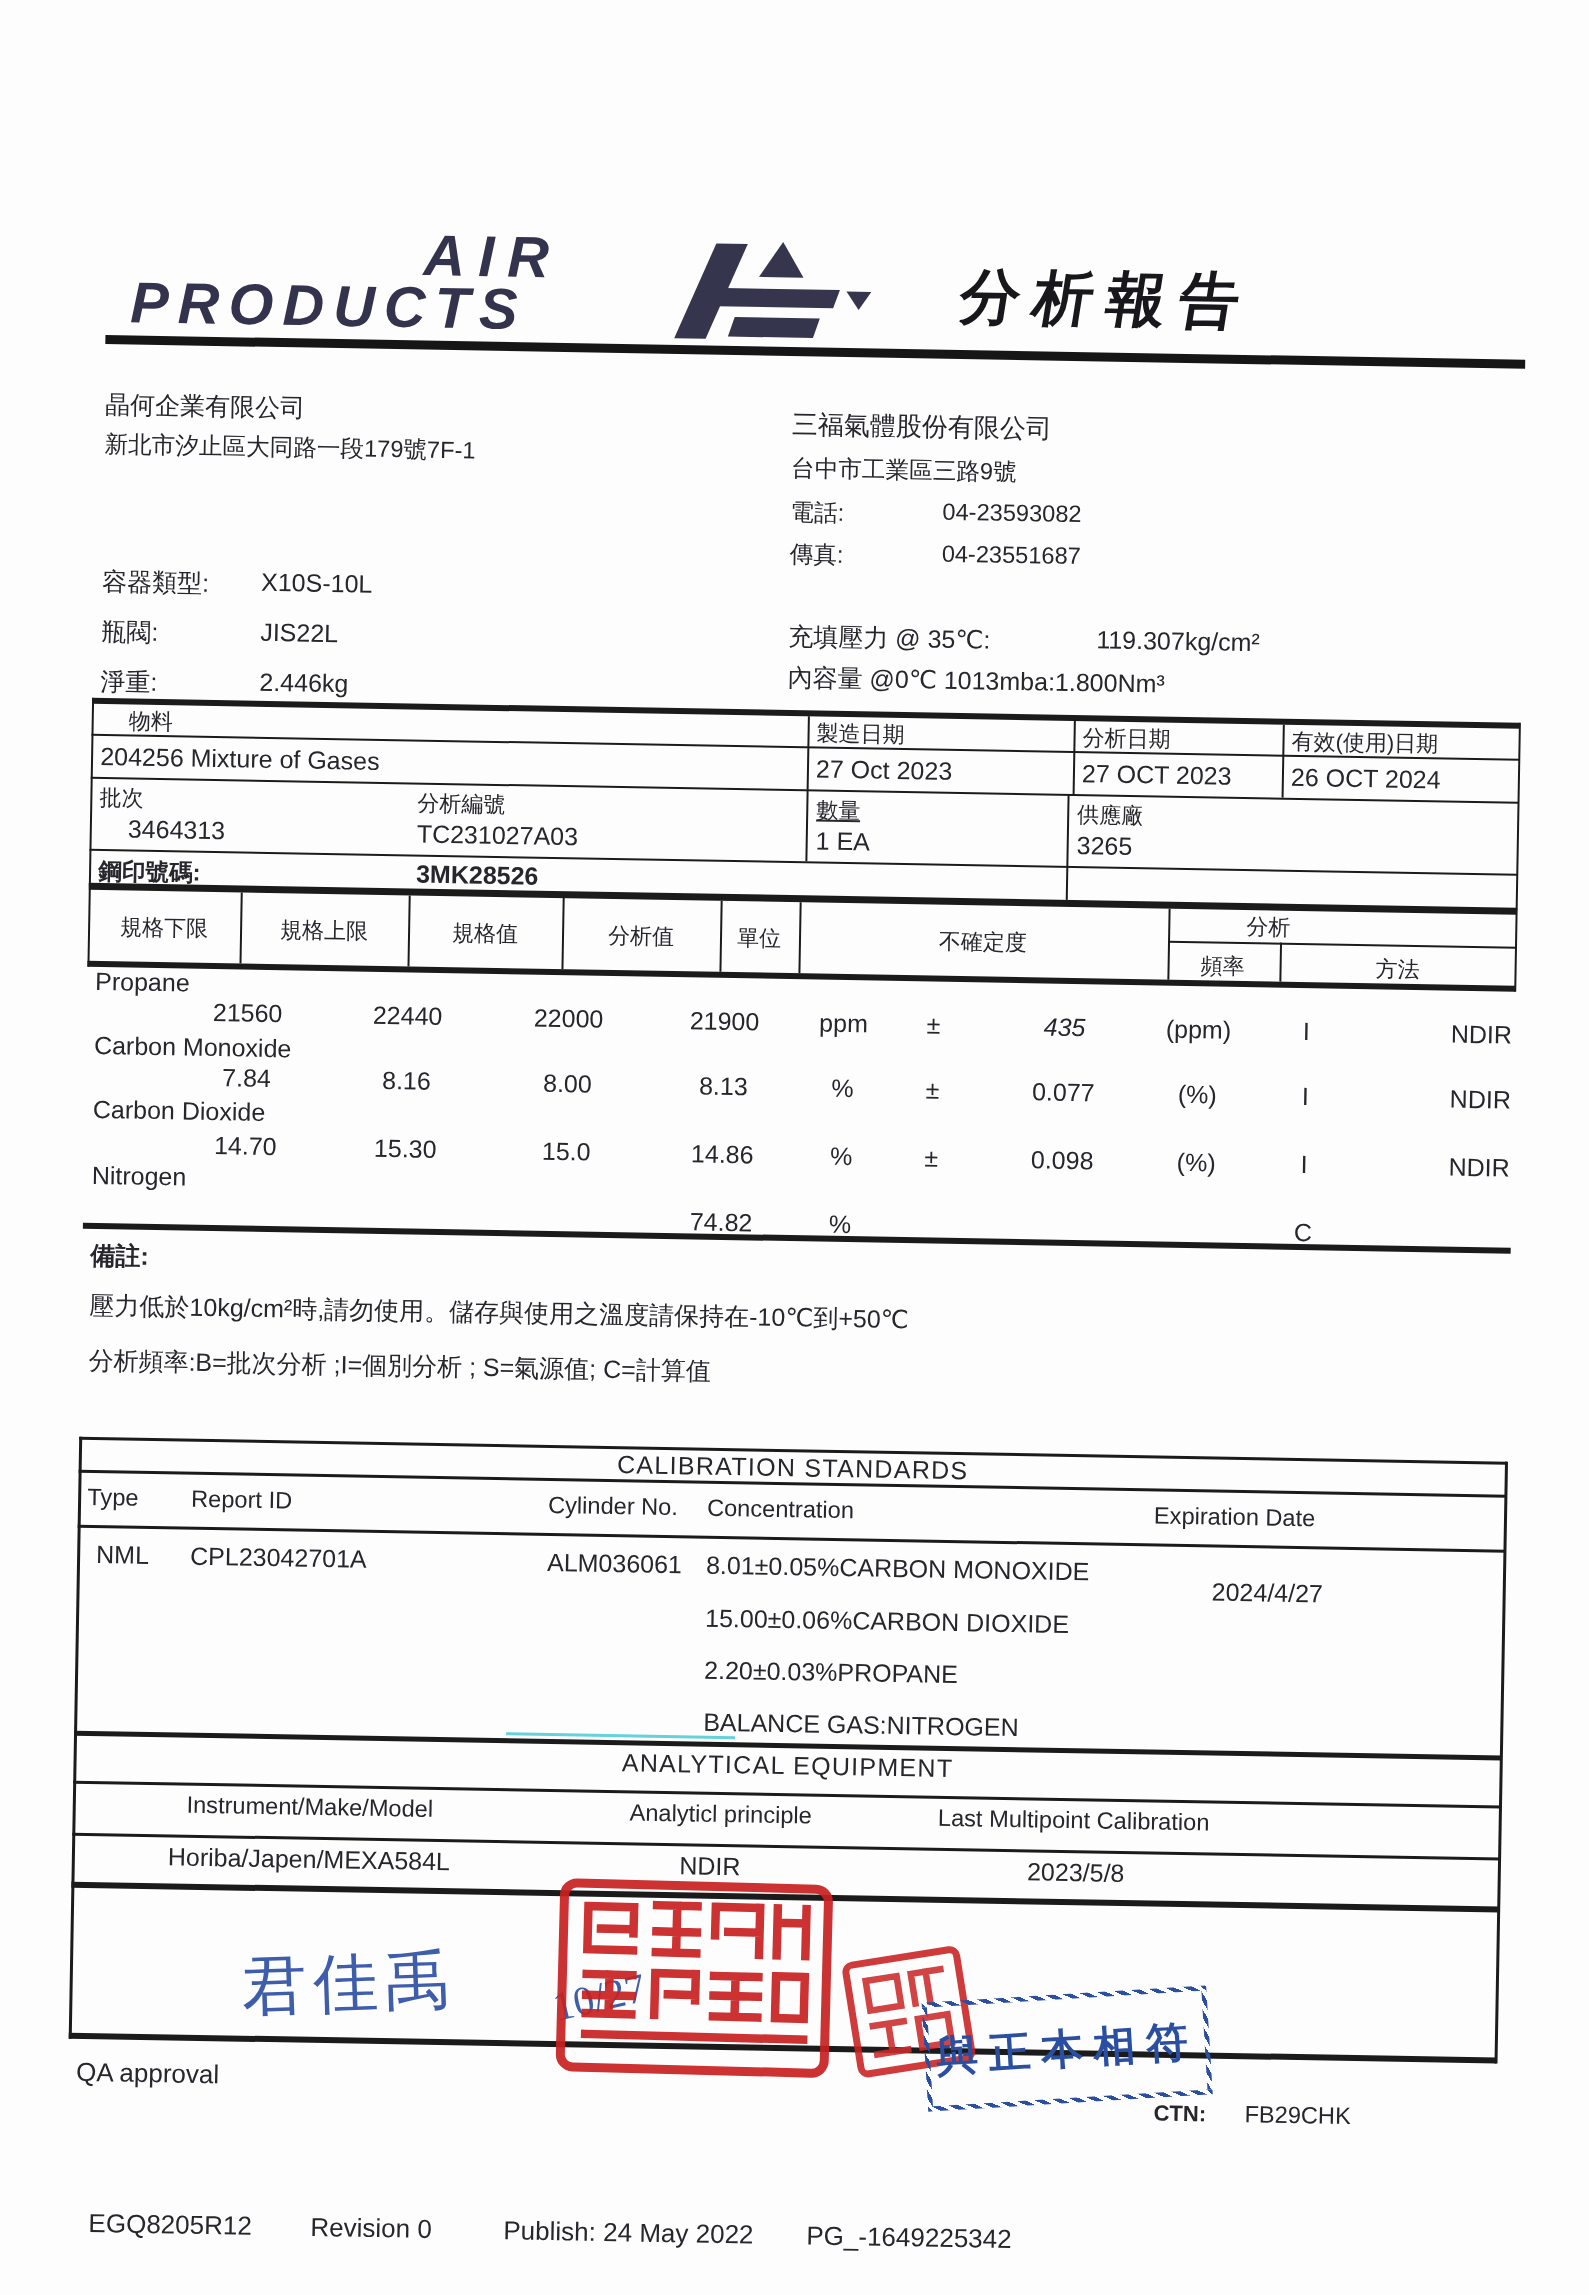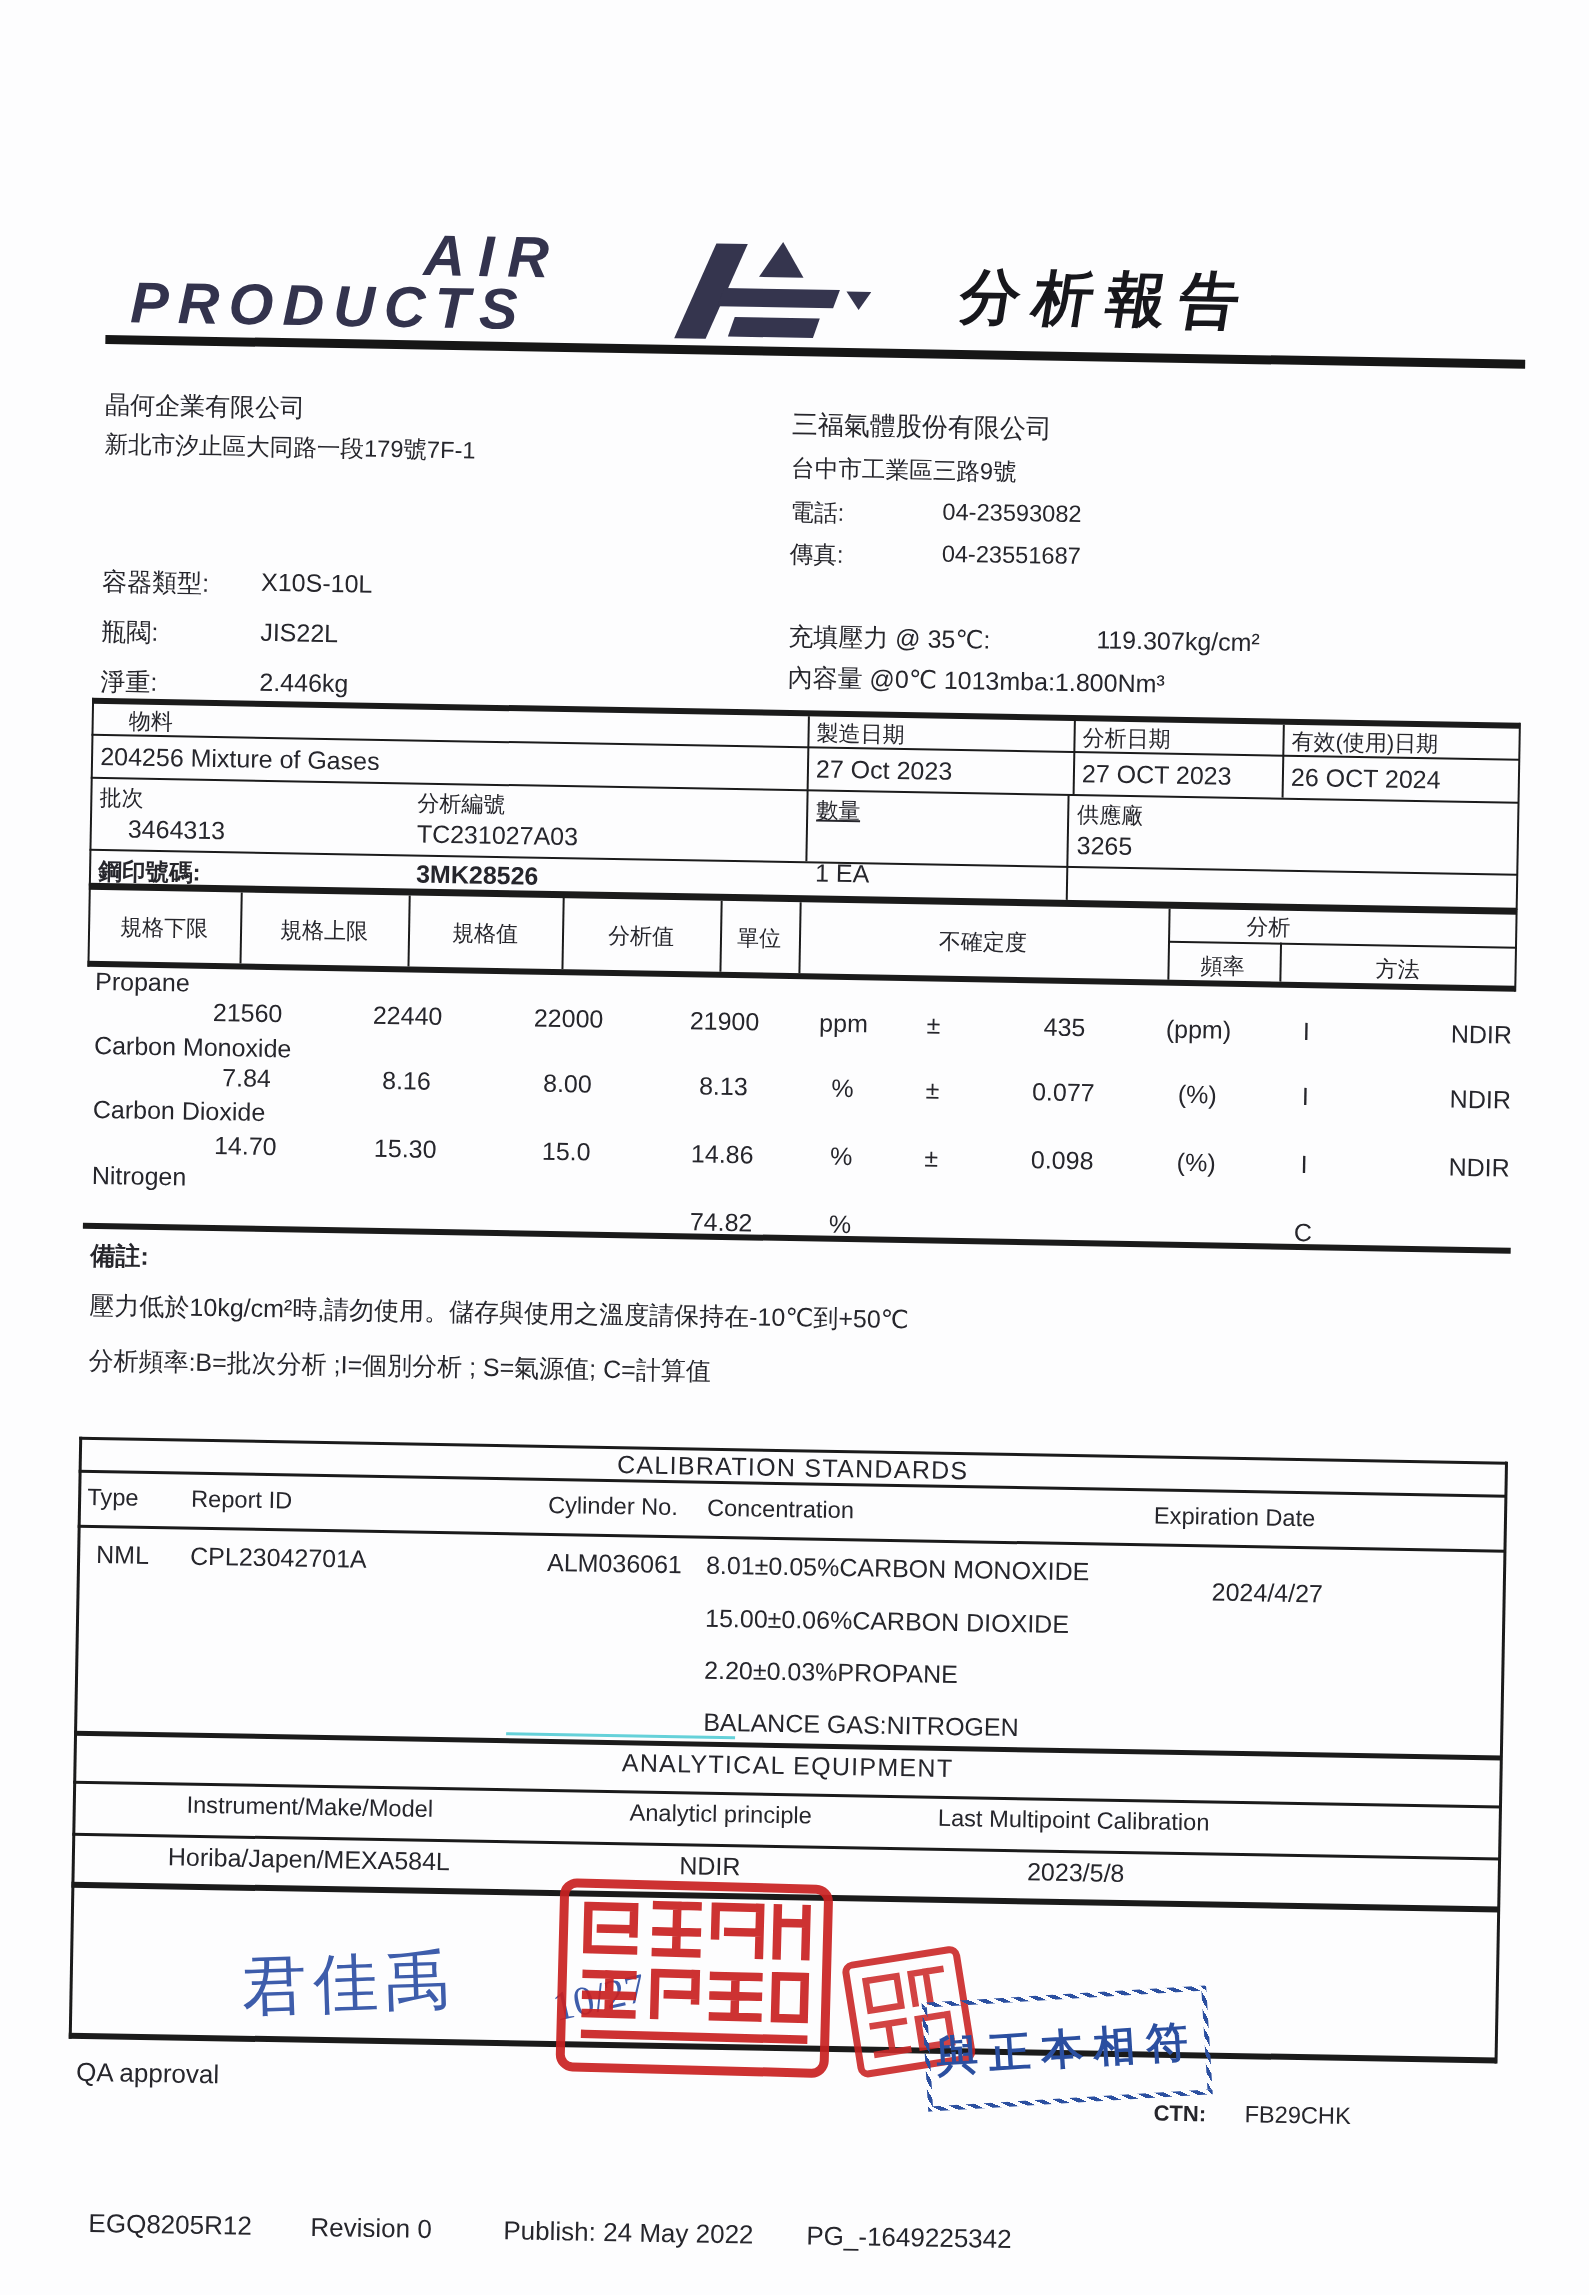--- a/index.html
+++ b/index.html
@@ -90,21 +90,21 @@
     <div class="abs t34 ink" style="left:991px;top:7.9px;">分析日期</div>
     <div class="abs t38 ink" style="left:991px;top:44px;">27 OCT 2023</div>
     <div class="abs t34 ink" style="left:1200px;top:7.9px;">有效(使用)日期</div>
     <div class="abs t38 ink" style="left:1200px;top:44px;">26 OCT 2024</div>
 
     <div class="abs t34 ink" style="left:9.2px;top:85px;">批次</div>
     <div class="abs t38 ink" style="left:38px;top:116px;">3464313</div>
     <div class="abs t34 ink" style="left:327px;top:85px;">分析編號</div>
     <div class="abs t38 ink" style="left:327px;top:116px;">TC231027A03</div>
     <div class="abs t34 ink" style="left:726px;top:85px;text-decoration:underline;">數量</div>
-    <div class="abs t38 ink" style="left:726px;top:116px;margin-top:32px;">1 EA</div>
+    <div class="abs t38 ink" style="left:726px;top:116px;">1 EA</div>
     <div class="abs t34 ink" style="left:987px;top:85px;">供應廠</div>
     <div class="abs t38 ink" style="left:987px;top:116px;">3265</div>
 
     <div class="abs t36 ink b" style="left:9.2px;top:157px;">鋼印號碼:</div>
     <div class="abs t38 ink b" style="left:327px;top:156px;">3MK28526</div>
   </div>
 
   <div class="abs" style="left:85px;top:896px;width:1428px;height:83px;">
     <div class="hline" style="left:0;top:0;width:1428px;height:5.9px;"></div>
     <div class="hline" style="left:0;top:77px;width:1428px;height:5.9px;"></div>
@@ -131,21 +131,21 @@
   </div>
 
   <div class="abs t38 ink" style="left:93px;top:979px;">Propane</div>
   <div>
     <span class="abs t38 ink ctr" style="left:246px;top:1008px;">21560</span>
     <span class="abs t38 ink ctr" style="left:406px;top:1008px;">22440</span>
     <span class="abs t38 ink ctr" style="left:567px;top:1008px;">22000</span>
     <span class="abs t38 ink ctr" style="left:723px;top:1008px;">21900</span>
     <span class="abs t38 ink ctr" style="left:842px;top:1008px;">ppm</span>
     <span class="abs t38 ink ctr" style="left:932px;top:1008px;">±</span>
-    <span class="abs t38 ink ctr" style="left:1063px;top:1008px;">435</span>
+    <span class="abs t38 ink ctr" style="left:1063px;top:1008px;font-style:italic;">435</span>
     <span class="abs t38 ink ctr" style="left:1197px;top:1008px;">(ppm)</span>
     <span class="abs t38 ink ctr" style="left:1305px;top:1008px;">I</span>
     <span class="abs t38 ink ctr" style="left:1480px;top:1008px;">NDIR</span>
   </div>
 
   <div class="abs t38 ink" style="left:93px;top:1043px;">Carbon Monoxide</div>
   <div>
     <span class="abs t38 ink ctr" style="left:246px;top:1073px;">7.84</span>
     <span class="abs t38 ink ctr" style="left:406px;top:1073px;">8.16</span>
     <span class="abs t38 ink ctr" style="left:567px;top:1073px;">8.00</span>

